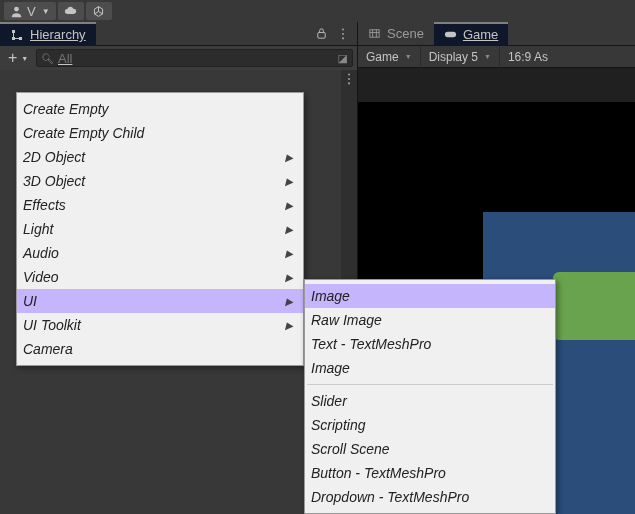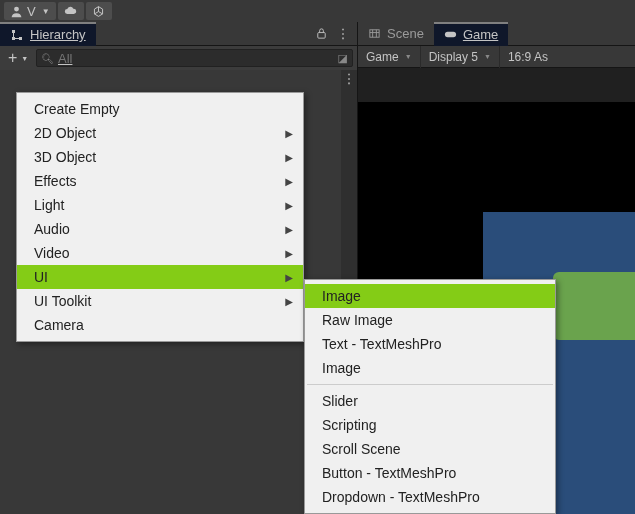--- a/index.html
+++ b/index.html
@@ -42,22 +42,22 @@
 .tb-drop .dd { font-size: 7px; color: #888; }
 
 .viewport { flex: 1; background: #202020; position: relative; overflow: hidden; }
 .letterbox { position: absolute; left: 0; right: 0; top: 34px; bottom: 0; background: #000; }
 .blue-box { position: absolute; right: 0; top: 110px; width: 152px; height: 320px; background: #2a4d7a; }
 .green-box { position: absolute; right: 0; top: 170px; width: 82px; height: 68px; background: #6aa34d; border-radius: 6px 0 0 6px; }
 
 .ctx-menu { position: absolute; background: #f0f0f0; color: #222; border: 1px solid #999; font-size: 14px; padding: 4px 0; box-shadow: 2px 2px 6px rgba(0,0,0,0.4); }
 .ctx-menu-1 { left: 16px; top: 92px; width: 288px; }
 .ctx-menu-2 { left: 304px; top: 279px; width: 252px; }
-.ctx-item { height: 24px; display: flex; align-items: center; padding: 0 24px 0 17px; cursor: pointer; position: relative; white-space: nowrap; }
-.ctx-item.hl { background: #84cc16; }
+.ctx-item { height: 24px; display: flex; align-items: center; padding: 0 24px 0 6px; cursor: pointer; position: relative; white-space: nowrap; font-style: italic; }
+.ctx-item.hl { background: #c4b5fd; }
 .ctx-item .arrow { position: absolute; right: 10px; font-size: 10px; color: #444; }
 .ctx-sep { height: 1px; background: #ccc; margin: 4px 2px; }
 
 .ic { display: inline-flex; width: 13px; height: 13px; }
 </style>
 </head>
 <body>
 
 <div class="top-toolbar">
   <div class="account-btn">
@@ -167,20 +167,21 @@
       <div class="letterbox">
         <div class="blue-box"></div>
         <div class="green-box"></div>
       </div>
     </div>
   </div>
 </div>
 
 <div class="ctx-menu ctx-menu-1" id="ctx1">
     <div class="ctx-item">Create Empty</div>
+    <div class="ctx-item">Create Empty Child</div>
     <div class="ctx-item">2D Object<span class="arrow">▶</span></div>
     <div class="ctx-item">3D Object<span class="arrow">▶</span></div>
     <div class="ctx-item">Effects<span class="arrow">▶</span></div>
     <div class="ctx-item">Light<span class="arrow">▶</span></div>
     <div class="ctx-item">Audio<span class="arrow">▶</span></div>
     <div class="ctx-item">Video<span class="arrow">▶</span></div>
     <div class="ctx-item hl">UI<span class="arrow">▶</span></div>
     <div class="ctx-item">UI Toolkit<span class="arrow">▶</span></div>
     <div class="ctx-item">Camera</div>
   </div>

